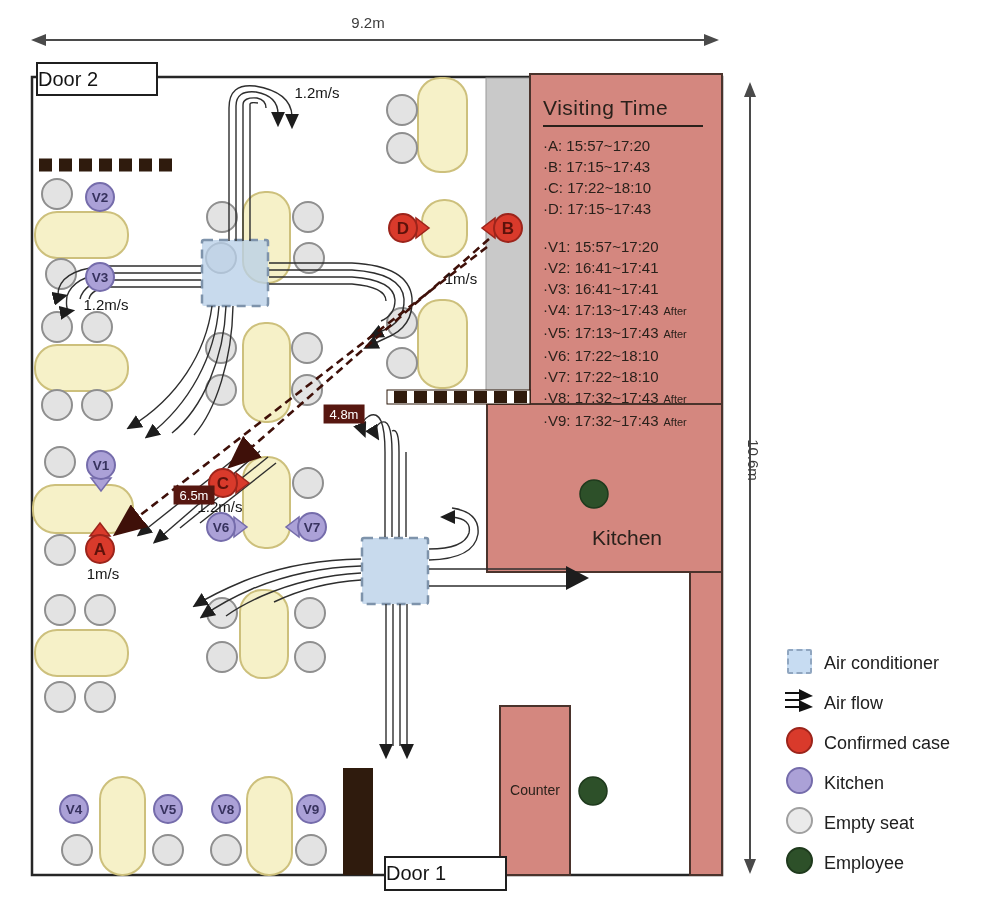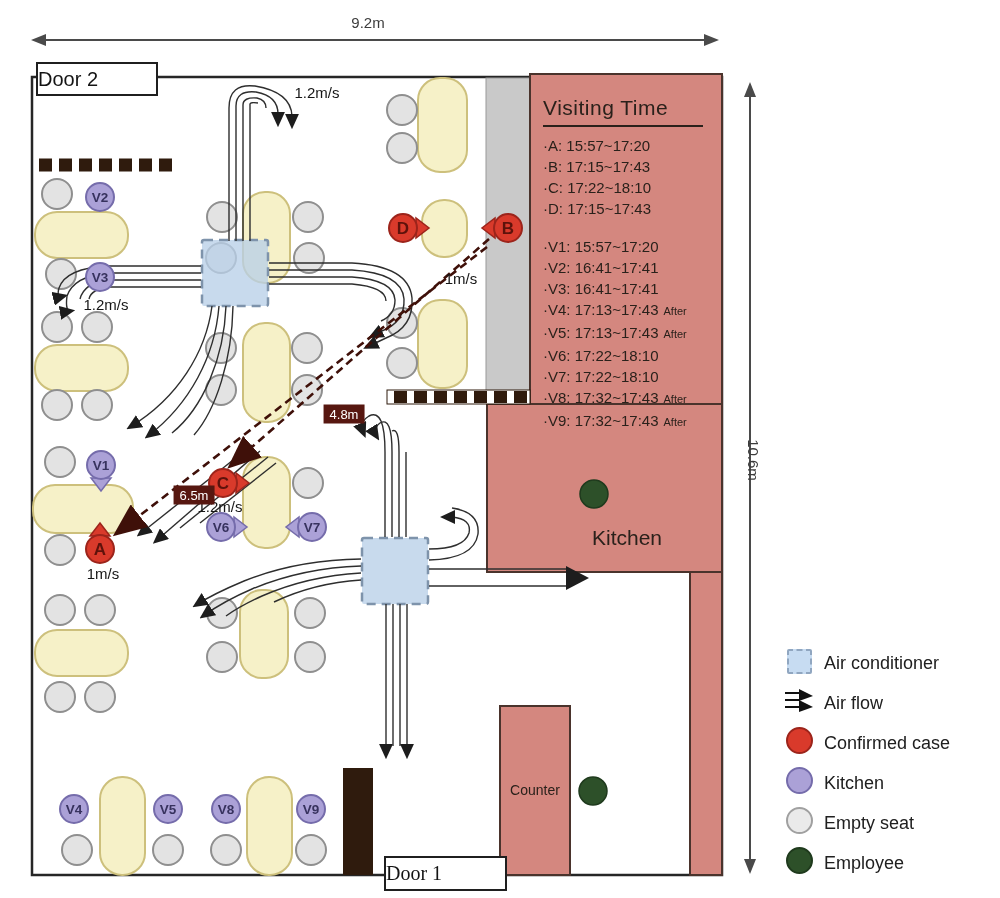--- a/index.html
+++ b/index.html
@@ -243,21 +243,21 @@
           <text x="311" y="814" text-anchor="middle" font-size="13.5" font-weight="600" fill="#37325e">V9</text>
         </g>
         <circle cx="594" cy="494" r="14" fill="#2d5029" stroke="#1f3a1d" stroke-width="1.5"></circle>
         <circle cx="593" cy="791" r="14" fill="#2d5029" stroke="#1f3a1d" stroke-width="1.5"></circle>
       </g>
   </svg>
 
   <div class="door-box" style="left:36px;top:62px;width:118px;height:30px;">
     <span>Door 2</span>
   </div>
-  <div class="door-box" style="left:384px;top:856px;width:119px;height:31px;font-family:Liberation Serif, serif;">
+  <div class="door-box" style="left:384px;top:856px;width:119px;height:31px;">
     <span>Door 1</span>
   </div>
 
   <div id="vt-panel">
     <div id="vt-title">Visiting Time</div>
     <div id="vt-underline"></div>
     <div id="vt-cases">
         <div class="vt-line"><span>·A: 15:57~17:20</span></div>
         <div class="vt-line"><span>·B: 17:15~17:43</span></div>
         <div class="vt-line"><span>·C: 17:22~18:10</span></div>

